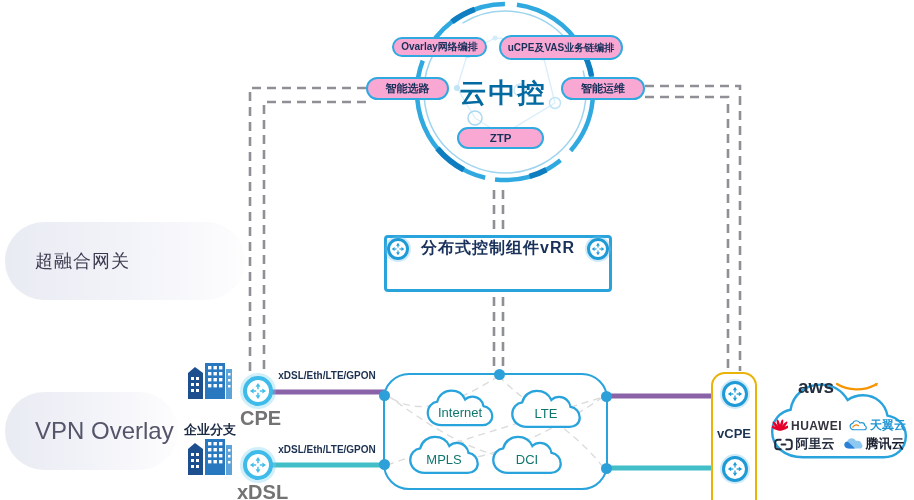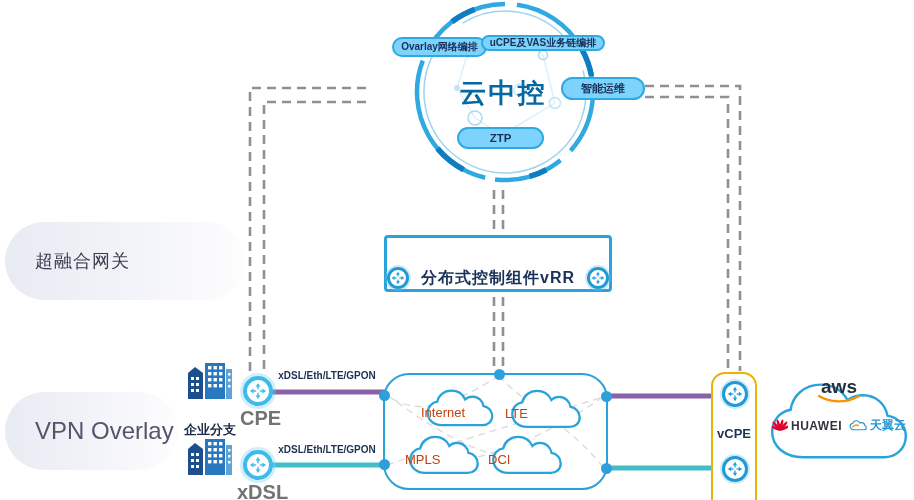--- a/index.html
+++ b/index.html
@@ -14,43 +14,43 @@
     color:#3b3b50; font-size:18px; letter-spacing:1px; }
   .side-pill.big { font-size:24px; color:#54546a; letter-spacing:0; }
 
   
   svg.wires { position:absolute; left:0; top:0; z-index:1; }
 
   
   .circle-svg { position:absolute; left:405px; top:0; z-index:2; }
   .circle-title { position:absolute; left:443px; top:75px; width:120px; text-align:center;
     font-size:27px; font-weight:bold; color:#0369a1; z-index:4; letter-spacing:2px; }
-  .node-pill { position:absolute; background:#7dd3fc; border:2px solid #2fa9df; border-radius:14px;
+  .node-pill { position:absolute; background:#f9a8d4; border:2px solid #2fa9df; border-radius:14px;
     display:flex; align-items:center; justify-content:center; z-index:4;
     font-weight:bold; color:#18305a; }
 
   
   .vrr-box { position:absolute; left:384px; top:235px; width:228px; height:57px;
     background:#fff; border:3px solid #29a3dc; border-radius:4px; z-index:3;
-    display:flex; align-items:flex-end; justify-content:center; gap:12px; }
+    display:flex; align-items:flex-start; justify-content:center; gap:12px; }
   .vrr-label { font-size:16px; font-weight:bold; color:#18305a; letter-spacing:1px; }
 
   
   .router { position:relative; border-radius:50%; background:#fff; display:flex;
     align-items:center; justify-content:center; }
   .router.blue { border:3px solid #1e9ad6; box-shadow:0 0 0 2px rgba(120,195,235,.35); }
   .router.cyan { border:4px solid #3ebbe8; box-shadow:0 0 0 3px rgba(120,210,240,.35); }
 
   
   .net-box { position:absolute; left:383px; top:373px; width:225px; height:117px;
     background:#fff; border:2.5px solid #29a3dc; border-radius:26px; z-index:2; }
   .cloud { position:absolute; }
   .cloud svg { position:absolute; left:0; top:0; }
-  .cloud span { position:absolute; left:0; right:0; top:42%; 
-    font-size:13px; color:#c2410c; font-weight:500; }
+  .cloud span { position:absolute; left:0; right:0; top:42%; text-align:center;
+    font-size:13px; color:#0f766e; font-weight:500; }
 
   .dot { position:absolute; width:11px; height:11px; border-radius:50%; background:#2d9fd9; z-index:4; }
 
   
   .site-label { position:absolute; width:64px; text-align:center; font-size:13px;
     font-weight:bold; color:#1d2b45; z-index:3;margin-top:21px; }
   .dev-label { position:absolute; text-align:center; font-size:20px; font-weight:700;
     color:#737373; z-index:3; }
   .link-label { position:absolute; width:100px; text-align:center; font-size:10px;
     font-weight:bold; color:#1c3050; z-index:3; }
@@ -129,21 +129,22 @@
       <circle cx="100" cy="92" r="88" stroke-dasharray="34 519" transform="rotate(118 100 92)"></circle>
       <circle cx="100" cy="92" r="88" stroke-dasharray="26 527" transform="rotate(233 100 92)"></circle>
       <circle cx="100" cy="92" r="88" stroke-dasharray="30 523" transform="rotate(330 100 92)"></circle>
       <circle cx="100" cy="92" r="88" stroke-dasharray="18 535" transform="rotate(62 100 92)"></circle>
     </g>
   </svg>
 
   <div class="circle-title">云中控</div>
 
   <div class="node-pill" style="left:392px;top:37px;width:95px;height:20px;font-size:10px;">Ovarlay网络编排</div>
-  <div class="node-pill" style="left:481px;top:35px;width:124px;height:16px;font-size:10px;">uCPE及VAS业务链编排</div>
+  <div class="node-pill" style="left:499px;top:35px;width:124px;height:25px;font-size:10px;">uCPE及VAS业务链编排</div>
+  <div class="node-pill" style="left:366px;top:77px;width:83px;height:23px;font-size:11px;">智能选路</div>
   <div class="node-pill" style="left:561px;top:77px;width:84px;height:23px;font-size:11px;">智能运维</div>
   <div class="node-pill" style="left:457px;top:127px;width:87px;height:22px;font-size:11.5px;">ZTP</div>
 
   <div class="vrr-box">
     <span class="router blue" style="width:22px;height:22px;">
       <svg width="14" height="14" viewBox="0 0 20 20">
         <g fill="#1e9ad6">
           <path d="M10 1 L7.3 5.2 H12.7 Z"></path>
             <path d="M10 19 L7.3 14.8 H12.7 Z"></path>
           <path d="M1 10 L5.2 7.3 V12.7 Z"></path>
@@ -347,21 +348,21 @@
             <line x1="15" y1="10" x2="12" y2="10"></line>
         </g>
       </svg>
     </span>
   </div>
 
   <div class="pub-cloud">
     <svg class="shape" width="150" height="92" viewBox="0 0 150 95">
       <path d="M38 88 C18 88 6 76 6 62 C6 50 14 41 25 39 C27 24 40 13 56 13 C68 13 78 19 84 29 C88 26 94 24 100 24 C113 24 123 33 125 45 C136 47 144 55 144 66 C144 79 134 88 121 88 Z" fill="#fff" stroke="#29a3dc" stroke-width="2.5"></path>
     </svg>
-    <div class="logo-row" style="top:8px;flex-direction:column;gap:0;">
+    <div class="logo-row" style="top:8px;flex-direction:row;gap:0;">
       <span class="aws-word">aws</span>
       <svg width="46" height="10" viewBox="0 0 46 10">
         <path d="M3 2 C14 9 30 9 41 3" fill="none" stroke="#f79400" stroke-width="2.2" stroke-linecap="round"></path>
         <path d="M44 1 L40.5 1.2 L42.8 4.4 Z" fill="#f79400"></path>
       </svg>
     </div>
     <div class="logo-row" style="top:45px;text-align:right;">
       <svg width="16" height="15" viewBox="0 0 20 18">
         <g fill="#e4002b">
           <ellipse cx="10" cy="8" rx="1.7" ry="7" transform="rotate(-66 10 15)"></ellipse>
@@ -372,15 +373,30 @@
           <ellipse cx="10" cy="8" rx="1.7" ry="7" transform="rotate(66 10 15)"></ellipse>
         </g>
       </svg>
       <span class="huawei-word">HUAWEI</span>
       <svg width="18" height="12" viewBox="0 0 24 16" style="margin-left:4px;">
         <path d="M7 13 C3.5 13 1.5 10.8 1.5 8.4 C1.5 6.2 3 4.7 5 4.4 C5.6 2.4 7.5 1 9.8 1 C12 1 13.8 2.2 14.6 4 C15.2 3.7 15.9 3.5 16.7 3.5 C19 3.5 20.8 5.2 21 7.4 C22.3 7.8 23 8.9 23 10.2 C23 11.8 21.7 13 20 13 Z" fill="#fff" stroke="#2196d3" stroke-width="1.6"></path>
         <path d="M5 9.5 C7 6.5 10 6 12.5 7.5" fill="none" stroke="#f08300" stroke-width="1.6" stroke-linecap="round"></path>
       </svg>
       <span class="ctyun-word">天翼云</span>
     </div>
+    <div class="logo-row" style="top:63px;">
+      <svg width="19" height="13" viewBox="0 0 24 16">
+        <g fill="none" stroke="#242c3e" stroke-width="2.4" stroke-linecap="round">
+          <path d="M8.5 2 H5 C2.8 2 1.5 3.4 1.5 5.4 V10.6 C1.5 12.6 2.8 14 5 14 H8.5"></path>
+          <path d="M15.5 2 H19 C21.2 2 22.5 3.4 22.5 5.4 V10.6 C22.5 12.6 21.2 14 19 14 H15.5"></path>
+          <line x1="9.5" y1="8" x2="14.5" y2="8"></line>
+        </g>
+      </svg>
+      <span class="aliyun-word">阿里云</span>
+      <svg width="20" height="14" viewBox="0 0 26 18" style="margin-left:5px;">
+        <path d="M8 15 C4 15 1.8 12.6 1.8 10 C1.8 7.6 3.4 6 5.6 5.6 C6.3 3.3 8.5 1.6 11.2 1.6 C13.8 1.6 15.9 3 16.8 5.2 C17.5 4.9 18.3 4.7 19.1 4.7 C21.8 4.7 23.9 6.6 24.1 9.1 C24.9 9.6 25.4 10.5 25.4 11.6 C25.4 13.5 23.9 15 21.9 15 Z" fill="#8ec7ef"></path>
+        <path d="M8 15 C4 15 1.8 12.6 1.8 10 C1.8 7.6 3.4 6 5.6 5.6 C7.5 7 12 10.5 15.5 15 Z" fill="#2b7fd4"></path>
+      </svg>
+      <span class="tencent-word">腾讯云</span>
+    </div>
   </div>
 
 </div>
 
 </body></html>

